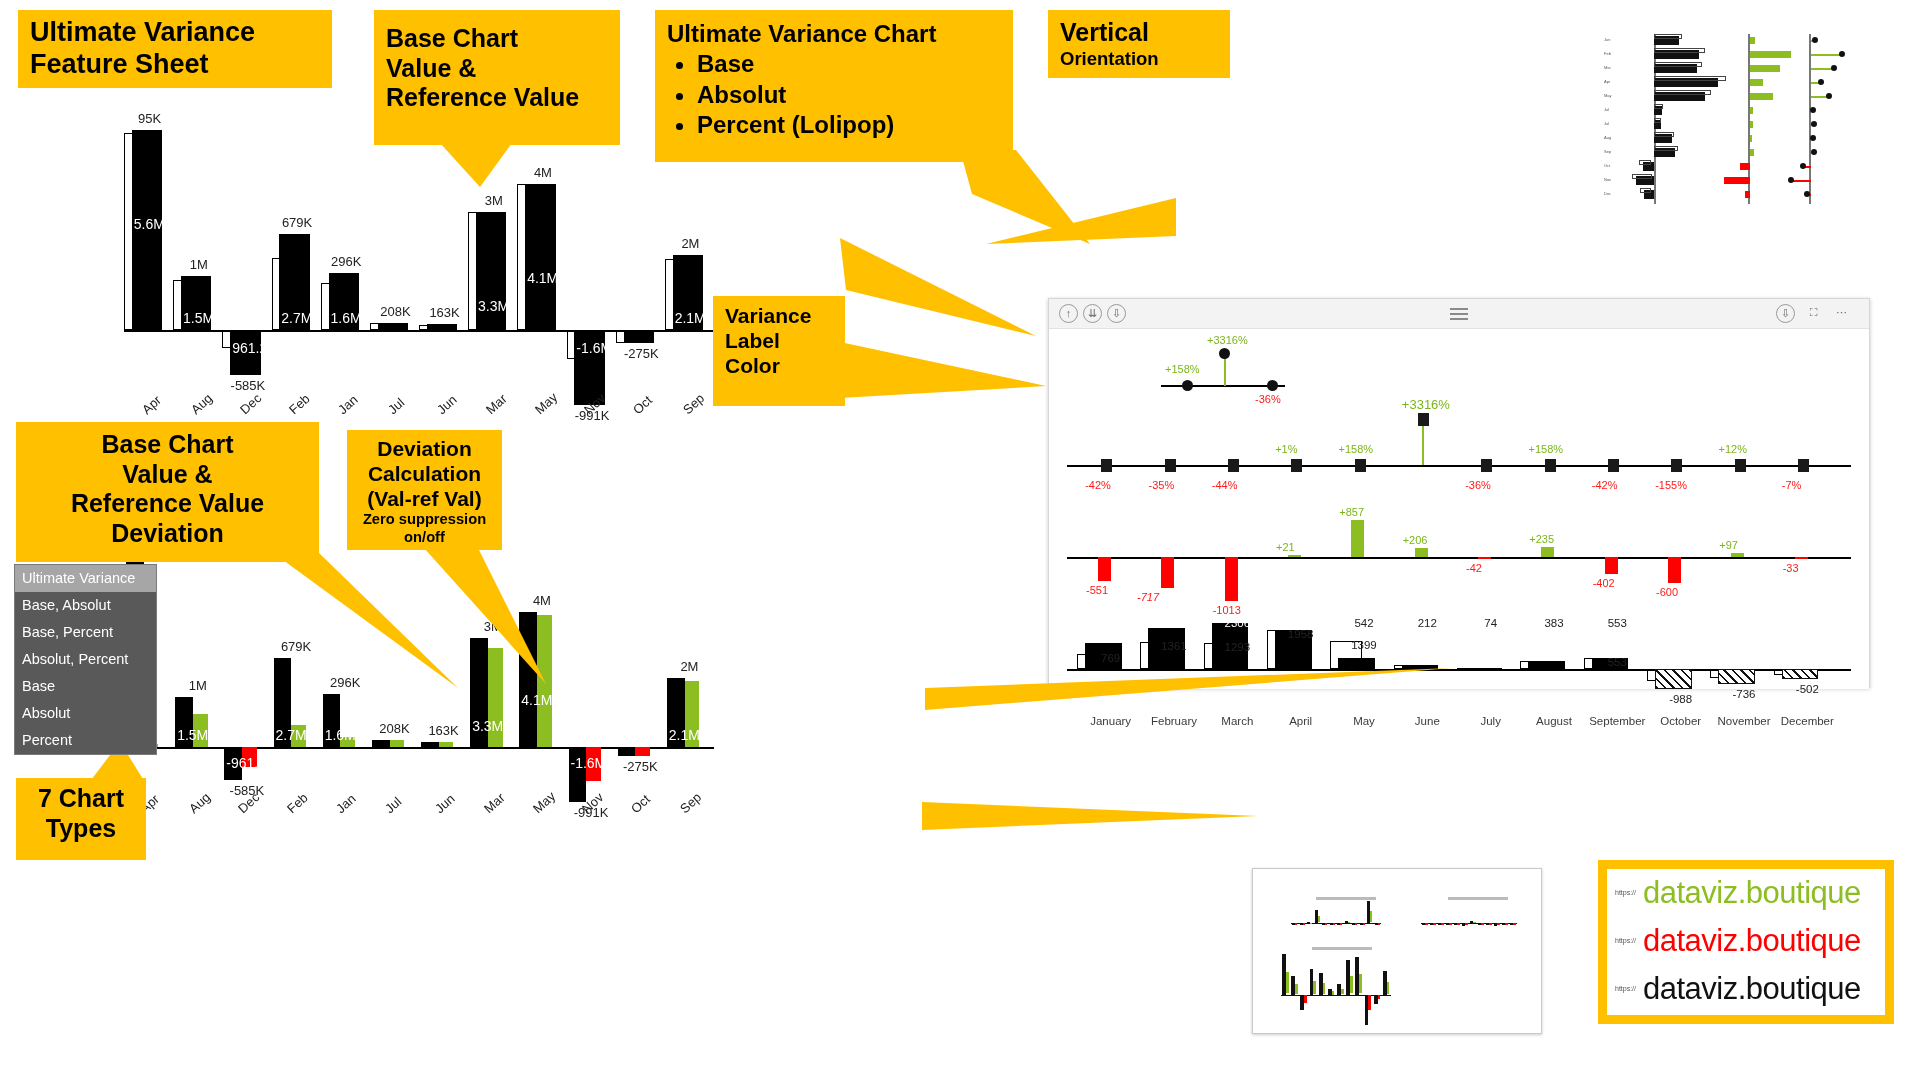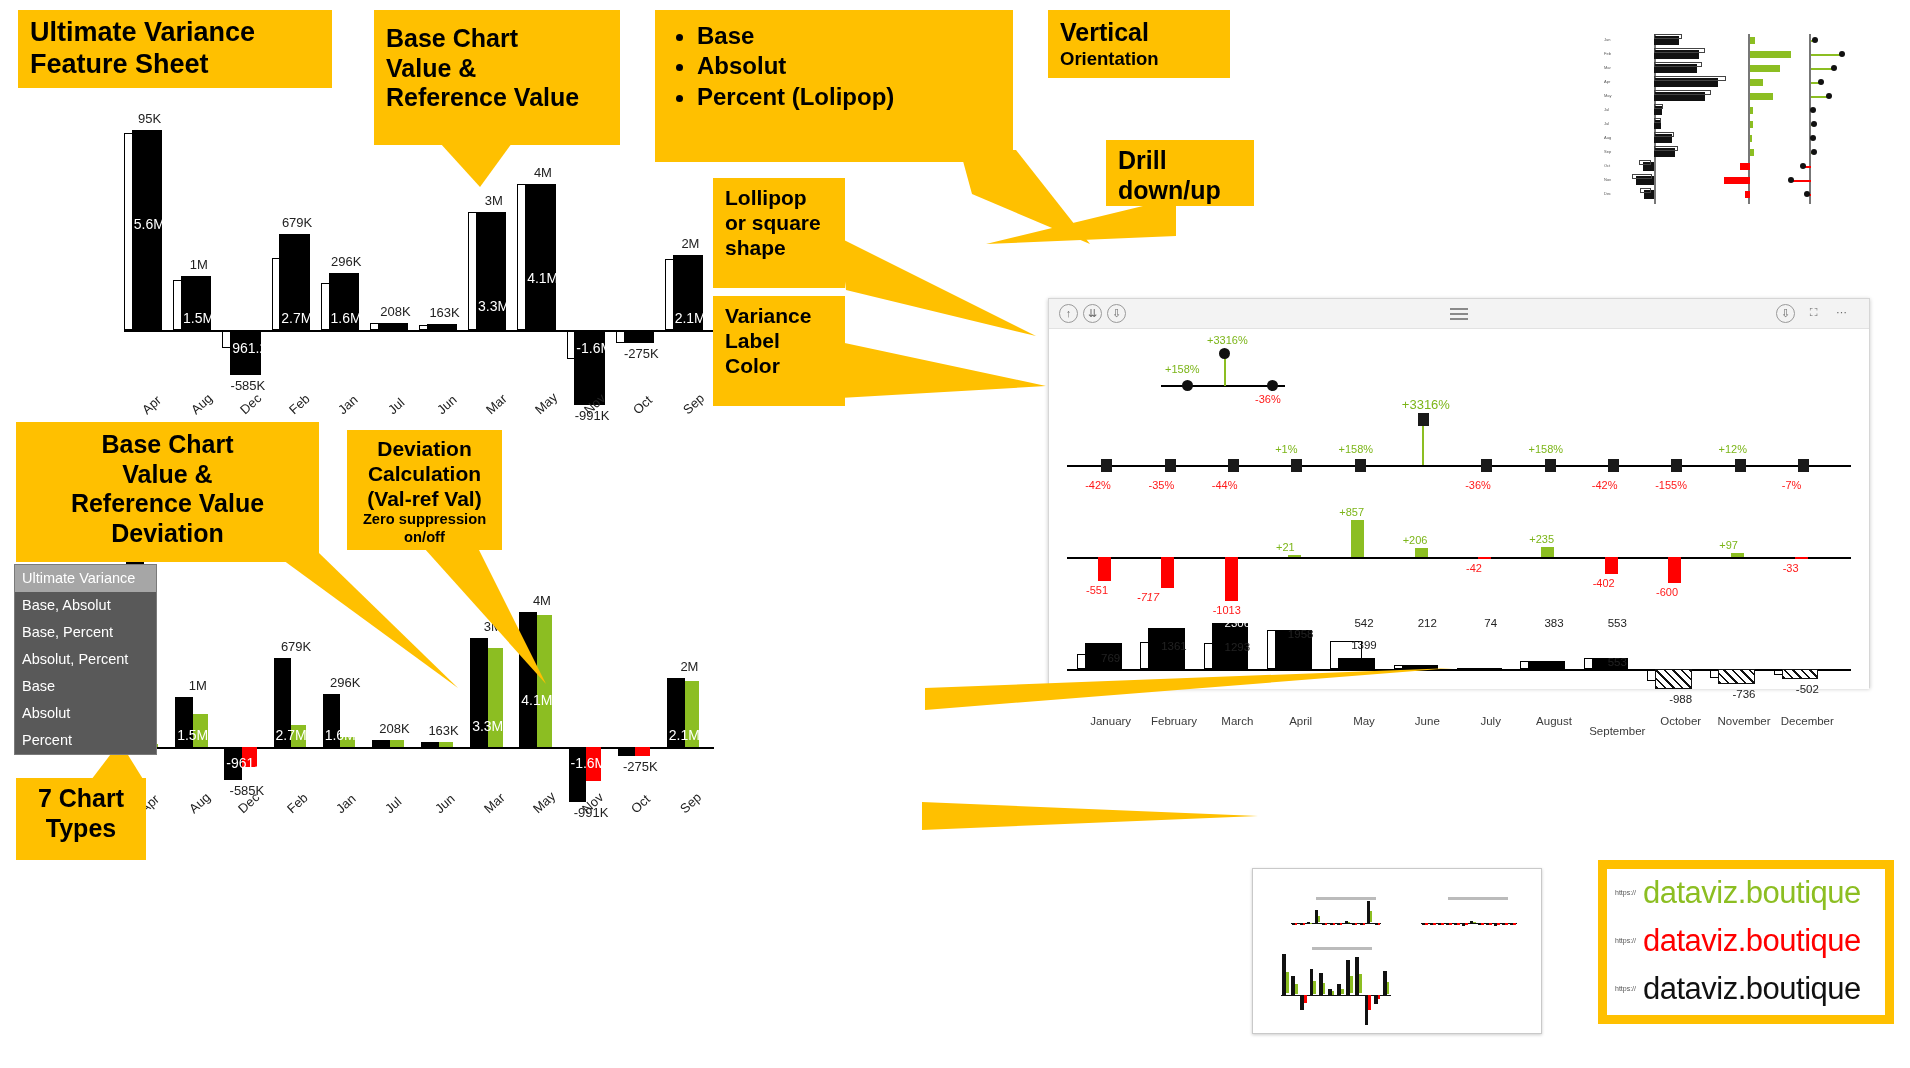--- a/index.html
+++ b/index.html
@@ -126,48 +126,40 @@
   <div class="callout" style="left:374px; top:10px; width:246px; height:135px; font-size:25px; padding-top:14px;">
     <span style="white-space:pre-line;">Base Chart
 Value &amp;
 Reference Value</span>
   </div>
   <svg class="tail" style="left:440px; top:143px; width:110px; height:45px;">
     <polygon points="0,0 72,0 40,44" fill="#FFC000"></polygon>
   </svg>
 
   <div class="callout" style="left:655px; top:10px; width:358px; height:152px; font-size:24px; padding-top:10px;">
+    <div>Ultimate Variance Chart</div>
     <ul>
       <li>Base</li>
       <li>Absolut</li>
       <li>Percent (Lolipop)</li>
     </ul>
   </div>
   <svg class="tail" style="left:960px; top:150px; width:180px; height:100px;">
     <polygon points="0,0 56,0 130,94 12,44" fill="#FFC000"></polygon>
   </svg>
 
   <div class="callout" style="left:1048px; top:10px; width:182px; height:68px; font-size:25px; padding-top:8px;">
     <span>Vertical</span>
     <span class="sub">Orientation</span>
   </div>
 
-  <div class="callout" style="left:1106px; top:140px; width:148px; height:66px; font-size:25px; padding-top:6px;">
-    <span style="white-space:pre-line;">Drill
-down/up</span>
-  </div>
   <svg class="tail" style="left:986px; top:198px; width:190px; height:48px;">
     <polygon points="190,0 190,38 0,46" fill="#FFC000"></polygon>
   </svg>
 
-  <div class="callout" style="left:713px; top:178px; width:132px; height:110px; font-size:21px; padding-top:8px;">
-    <span style="white-space:pre-line;">Lollipop
-or square
-shape</span>
-  </div>
   <svg class="tail" style="left:840px; top:230px; width:200px; height:110px;">
     <polygon points="0,8 6,60 196,106" fill="#FFC000"></polygon>
   </svg>
 
   <div class="callout" style="left:713px; top:296px; width:132px; height:110px; font-size:21px; padding-top:8px;">
     <span style="white-space:pre-line;">Variance
 Label
 Color</span>
   </div>
   <svg class="tail" style="left:840px; top:330px; width:210px; height:90px;">
@@ -463,21 +455,21 @@
         <div class="smallnum" style="left: 406px; width: 71.3333px;">74</div>
         <div class="monthlabel" style="left: 398px; width: 87.3333px; top: 98px;">July</div>
         <div class="refbar" style="left: 471.333px; top: 44.3599px; width: 31.6667px; height: 7.64007px;"></div>
         <div class="bar" style="left: 479.333px; top: 44.3599px; width: 36.7333px; height: 7.64007px;"></div>
         <div class="smallnum" style="left: 469.333px; width: 71.3333px;">383</div>
         <div class="monthlabel" style="left: 461.333px; width: 87.3333px; top: 98px;">August</div>
         <div class="refbar" style="left: 534.667px; top: 40.9688px; width: 31.6667px; height: 11.0312px;"></div>
         <div class="bar" style="left: 542.667px; top: 40.9688px; width: 36.7333px; height: 11.0312px;"></div>
         <div class="smallnum" style="left: 532.667px; width: 71.3333px;">553</div>
         <div class="smallnum" style="left: 532.667px; width: 71.3333px; top: 38.9688px;">553</div>
-        <div class="monthlabel" style="left: 524.667px; width: 87.3333px; top: 108px;">September</div>
+        <div class="monthlabel" style="left: 524.667px; width: 87.3333px; top: 98px;">September</div>
         <div class="refbar" style="left: 598px; top: 52px; width: 31.6667px; height: 11.8252px;"></div>
         <div class="hatch" style="left: 606px; top: 52px; width: 36.7333px; height: 19.7086px;"></div>
         <div class="smallnum" style="left: 596px; width: 71.3333px; top: 75.7086px;">-988</div>
         <div class="monthlabel" style="left: 588px; width: 87.3333px; top: 98px;">October</div>
         <div class="refbar" style="left: 661.333px; top: 52px; width: 31.6667px; height: 8.80902px;"></div>
         <div class="hatch" style="left: 669.333px; top: 52px; width: 36.7333px; height: 14.6817px;"></div>
         <div class="smallnum" style="left: 659.333px; width: 71.3333px; top: 70.6817px; text-align: center;">-736</div>
         <div class="monthlabel" style="left: 651.333px; width: 87.3333px; top: 98px;">November</div>
         <div class="refbar" style="left: 724.667px; top: 52px; width: 31.6667px; height: 6.00833px;"></div>
         <div class="hatch" style="left: 732.667px; top: 52px; width: 36.7333px; height: 10.0139px;"></div>

